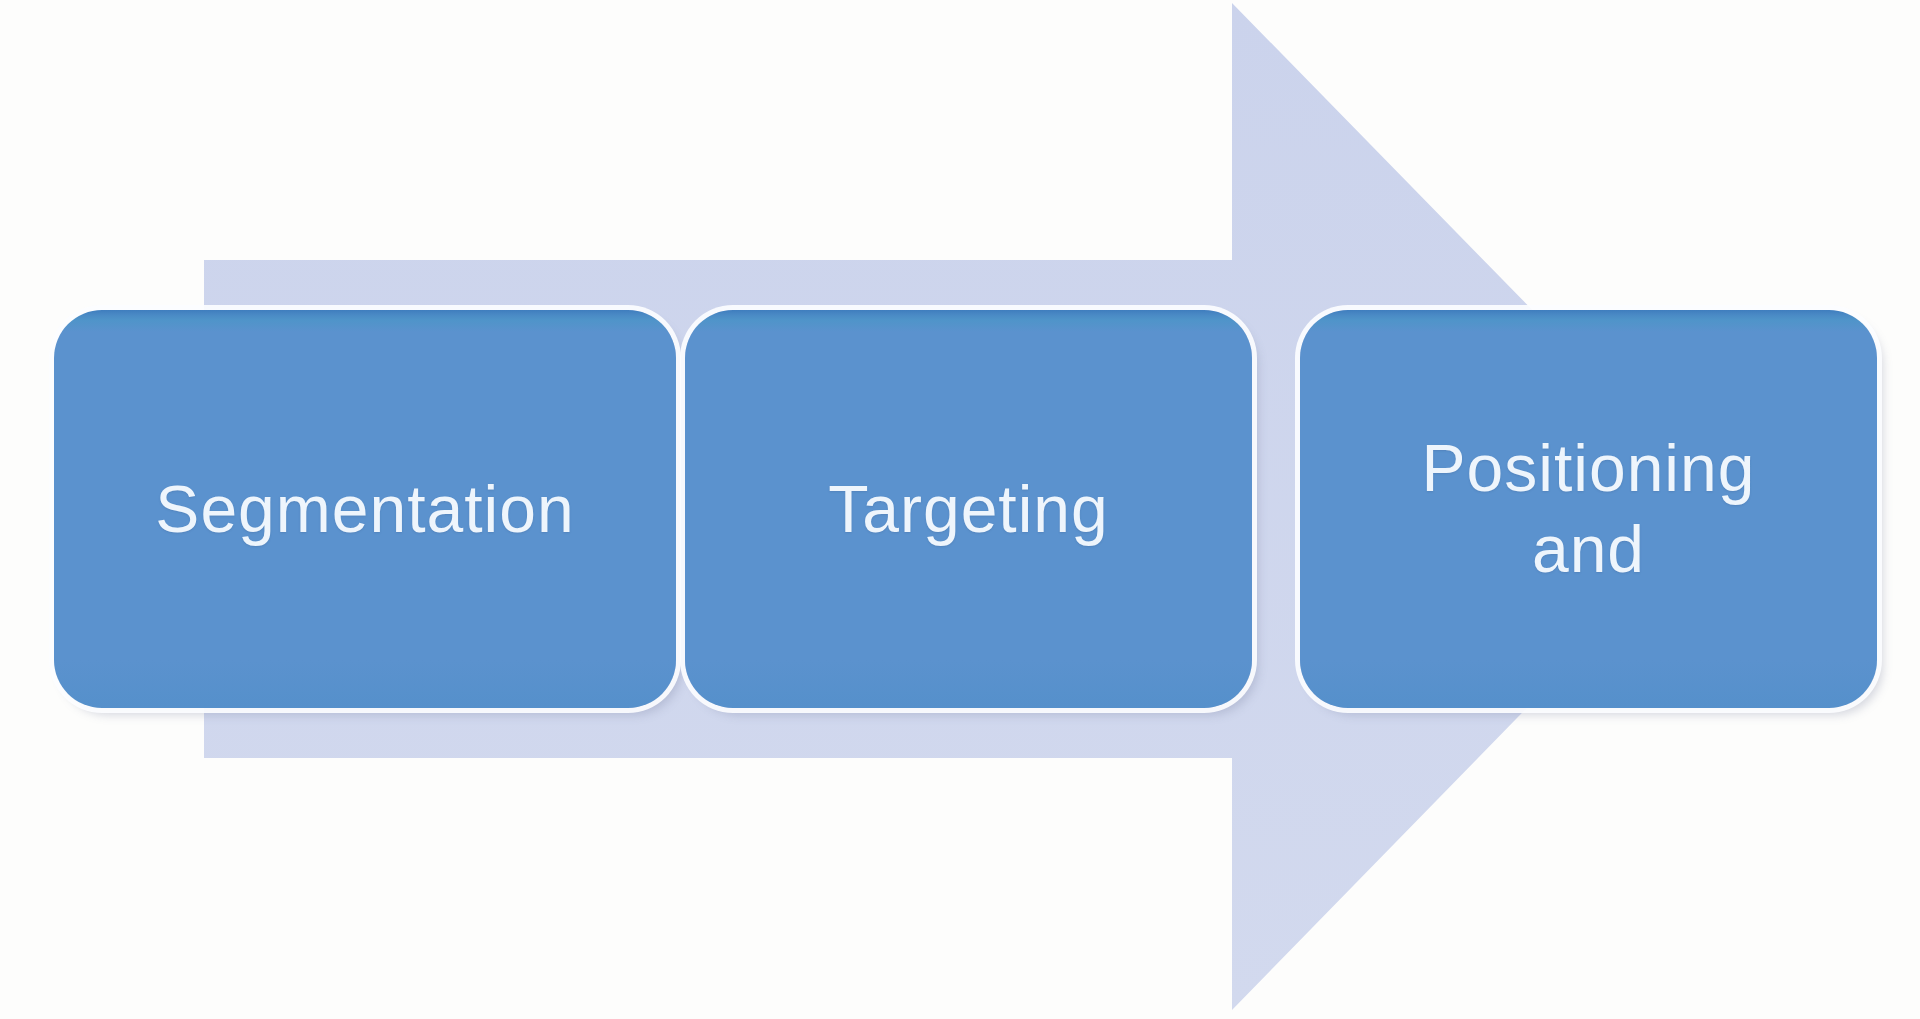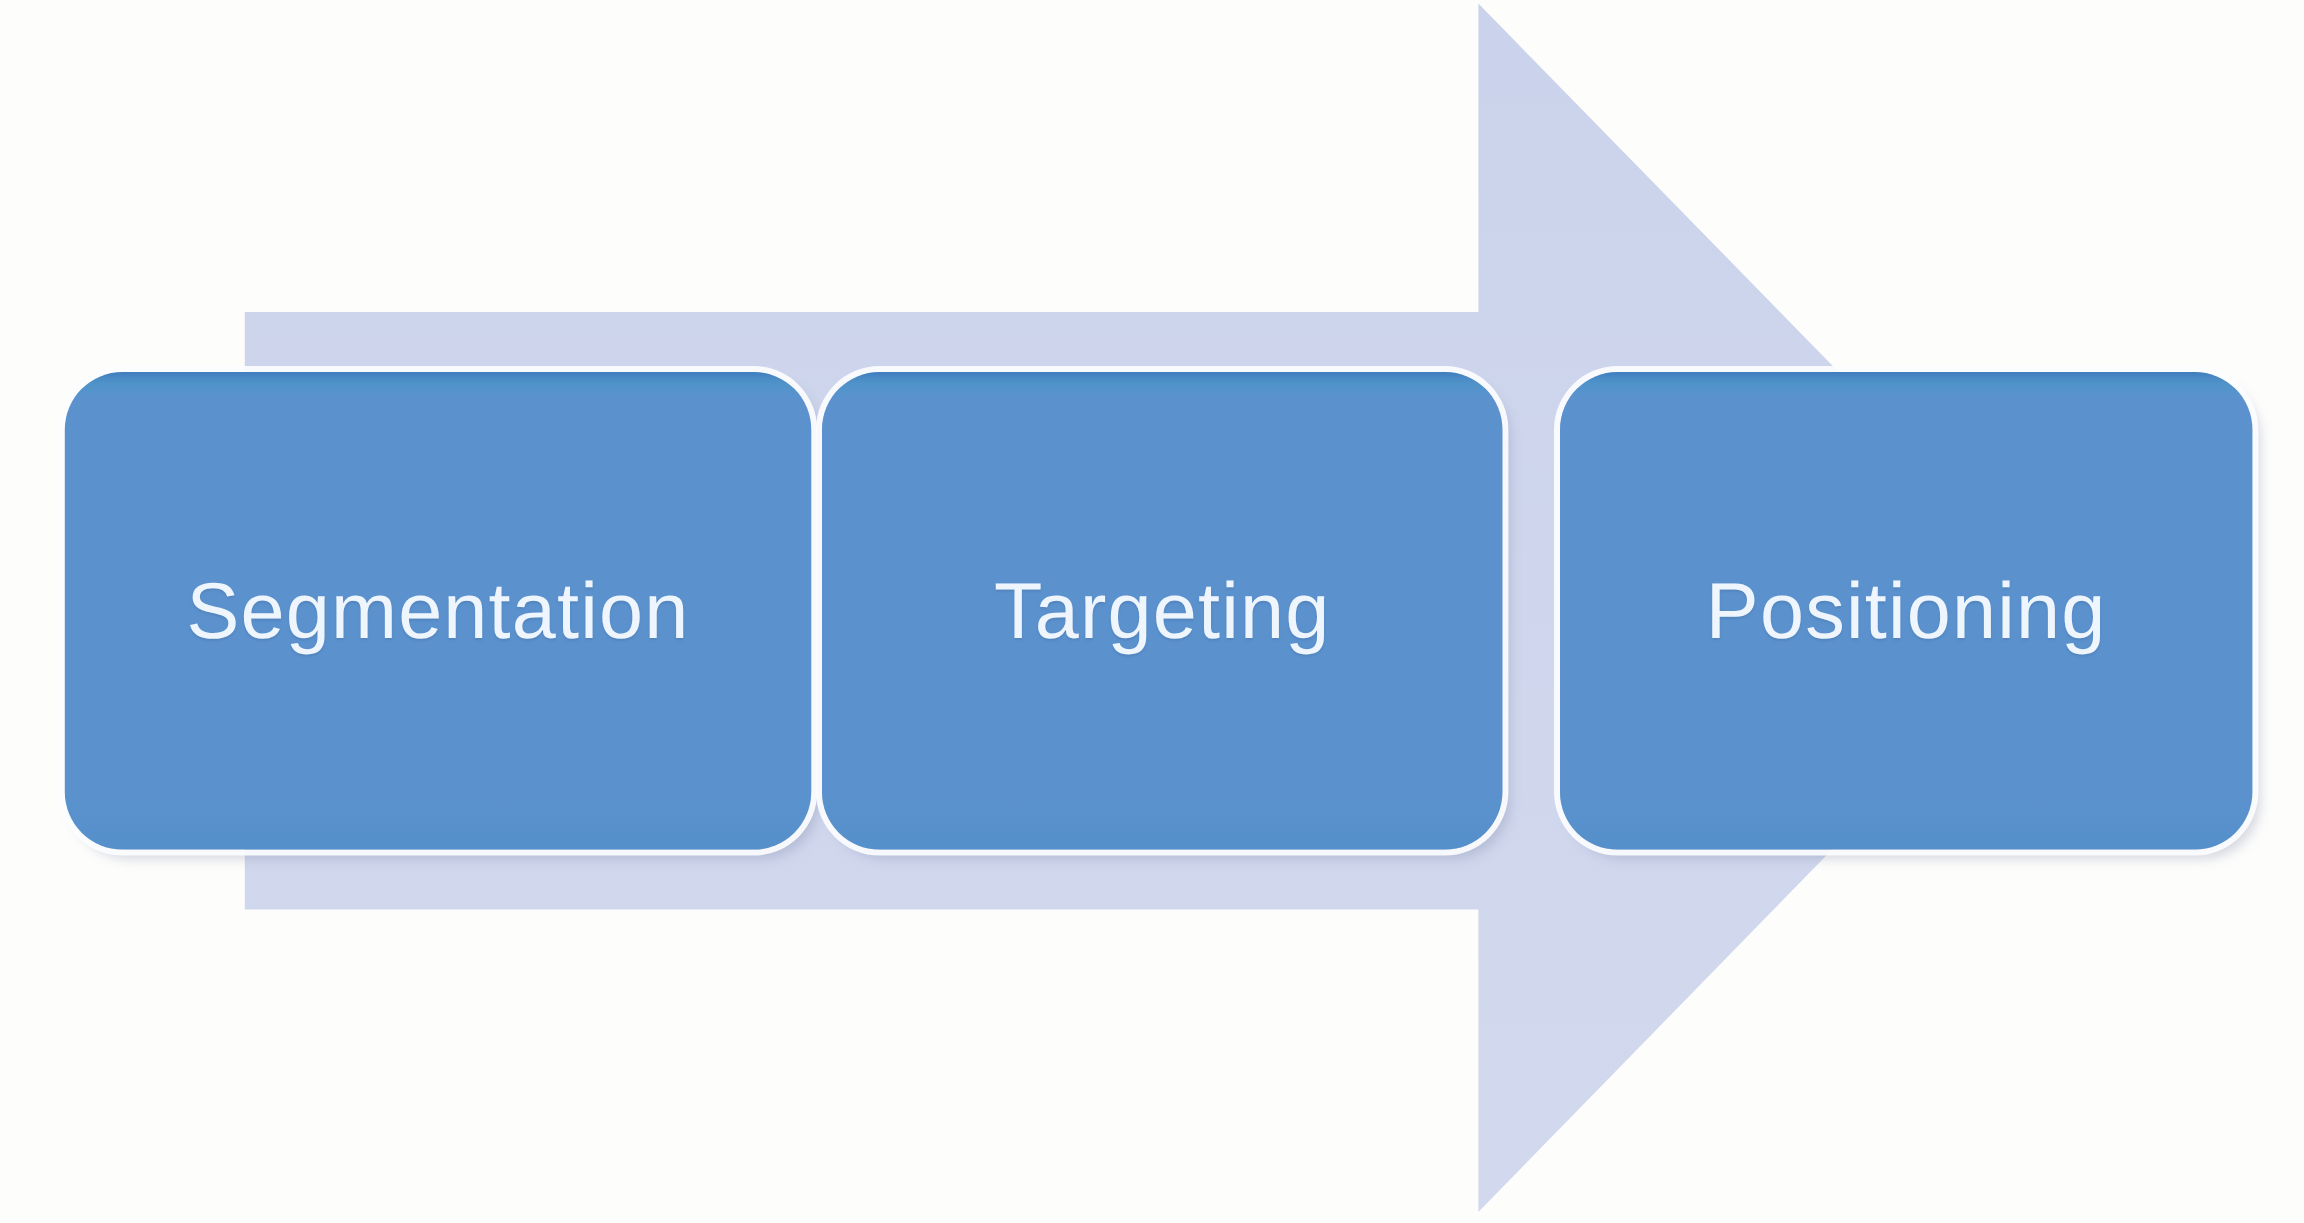--- a/index.html
+++ b/index.html
@@ -70,16 +70,17 @@
     <div class="step-label">Segmentation</div>
   </div>
 
   <div class="step-box box-2">
     <div class="step-label">Targeting</div>
   </div>
 
   <div class="step-box box-3">
     <div class="step-label">
       <div>Positioning</div>
+      <div>and</div>
     </div>
   </div>
 
 </div>
 
 </body></html>

